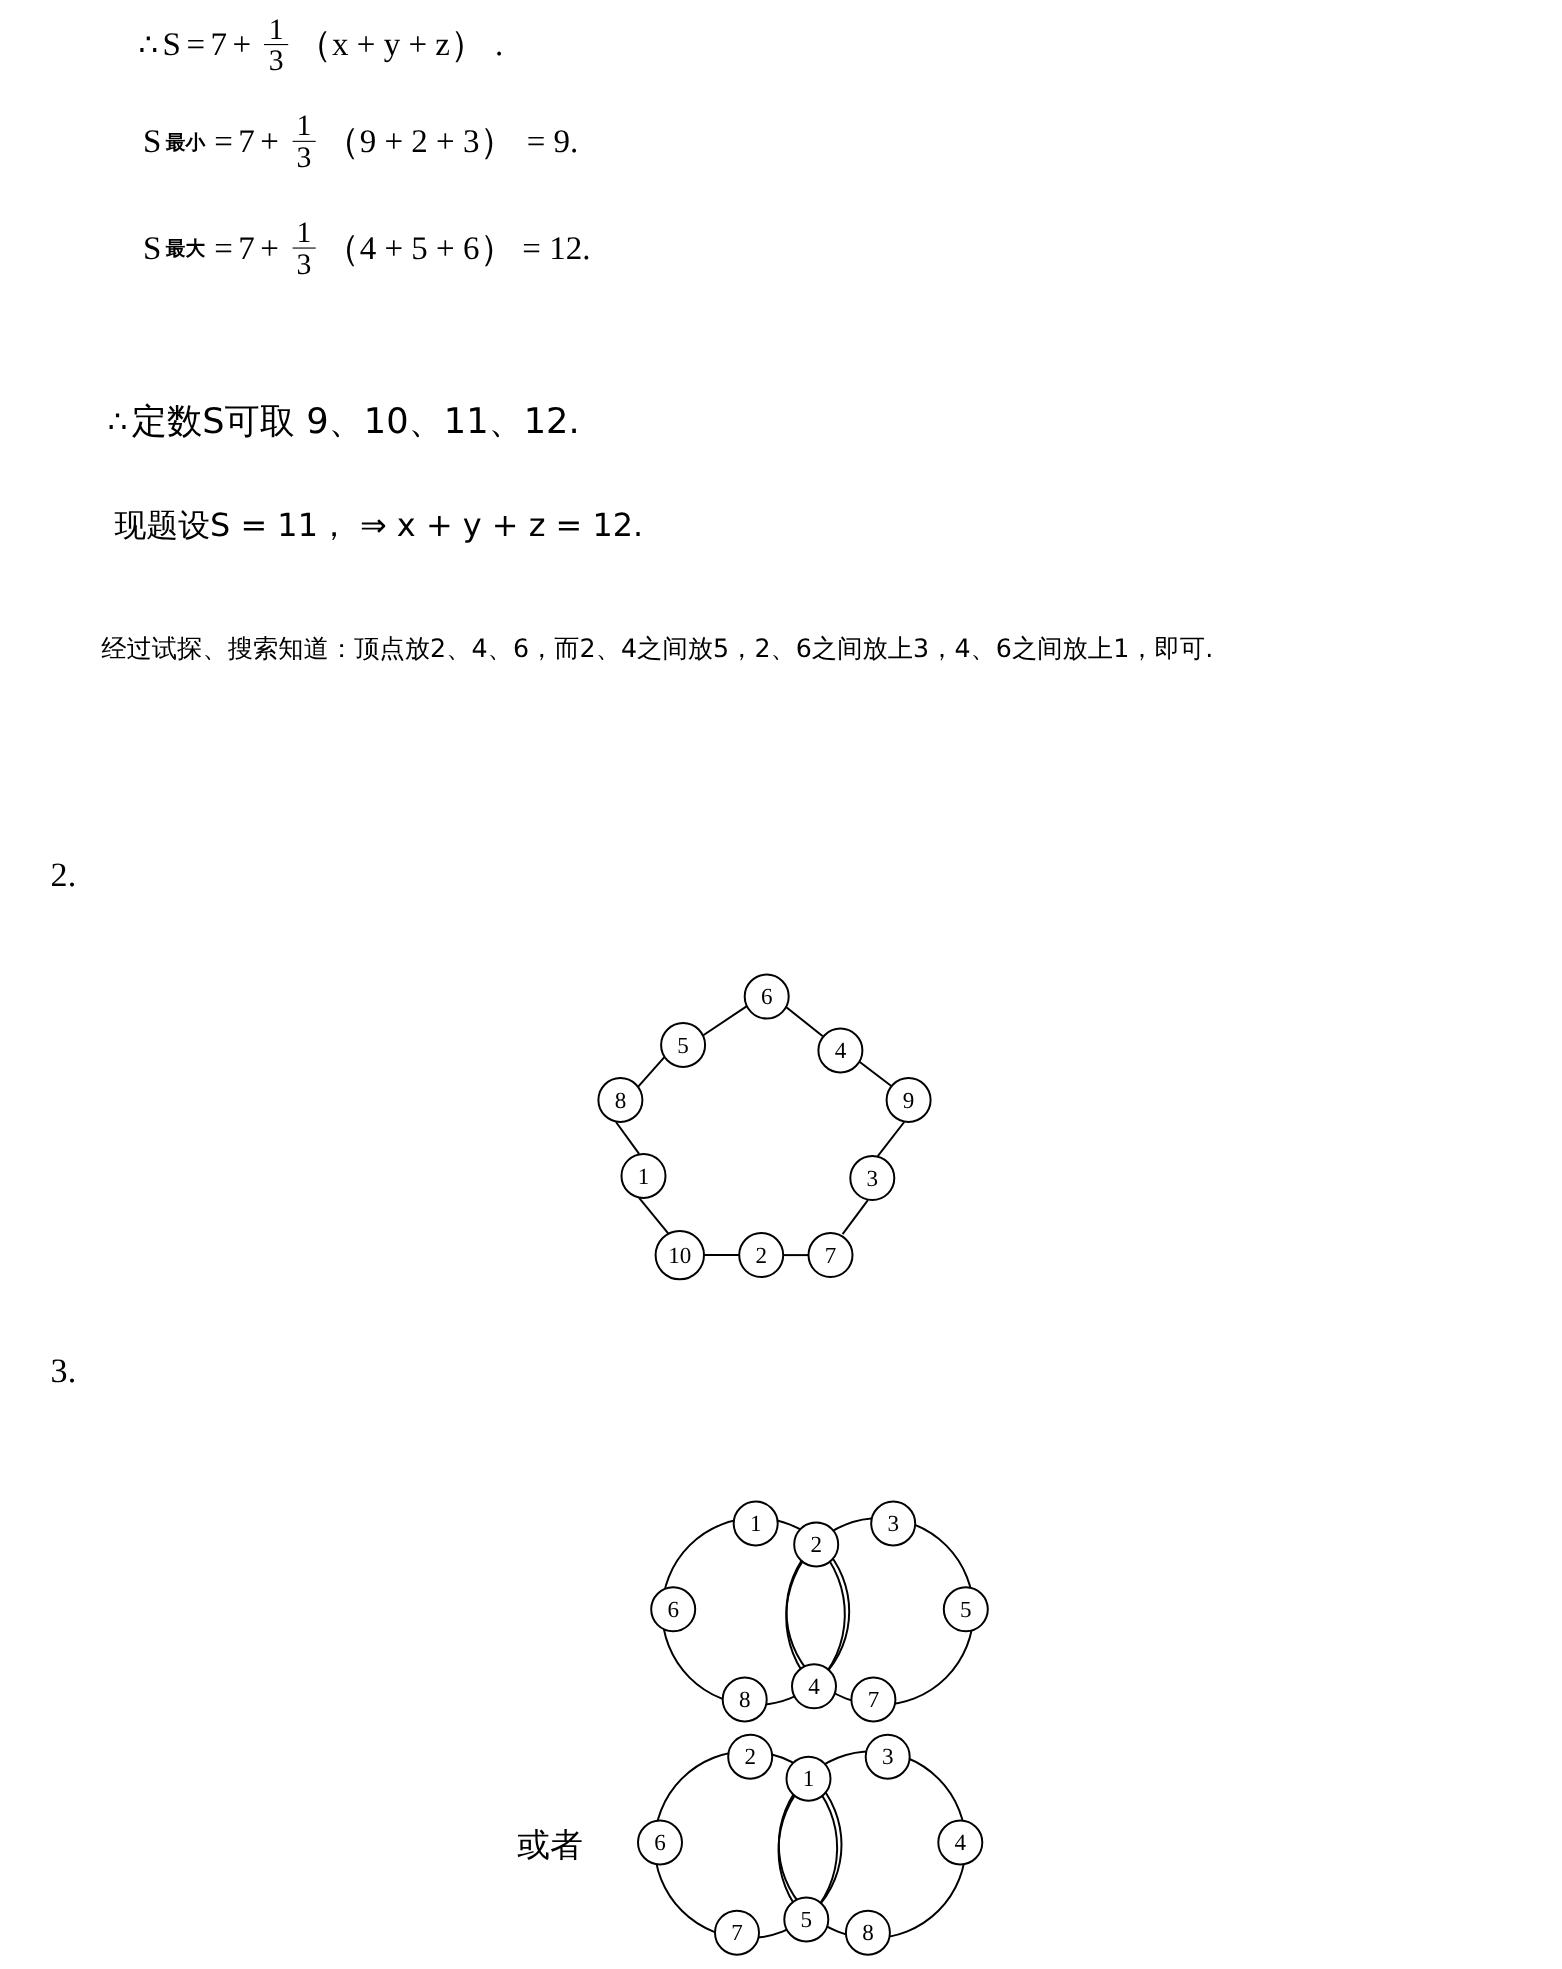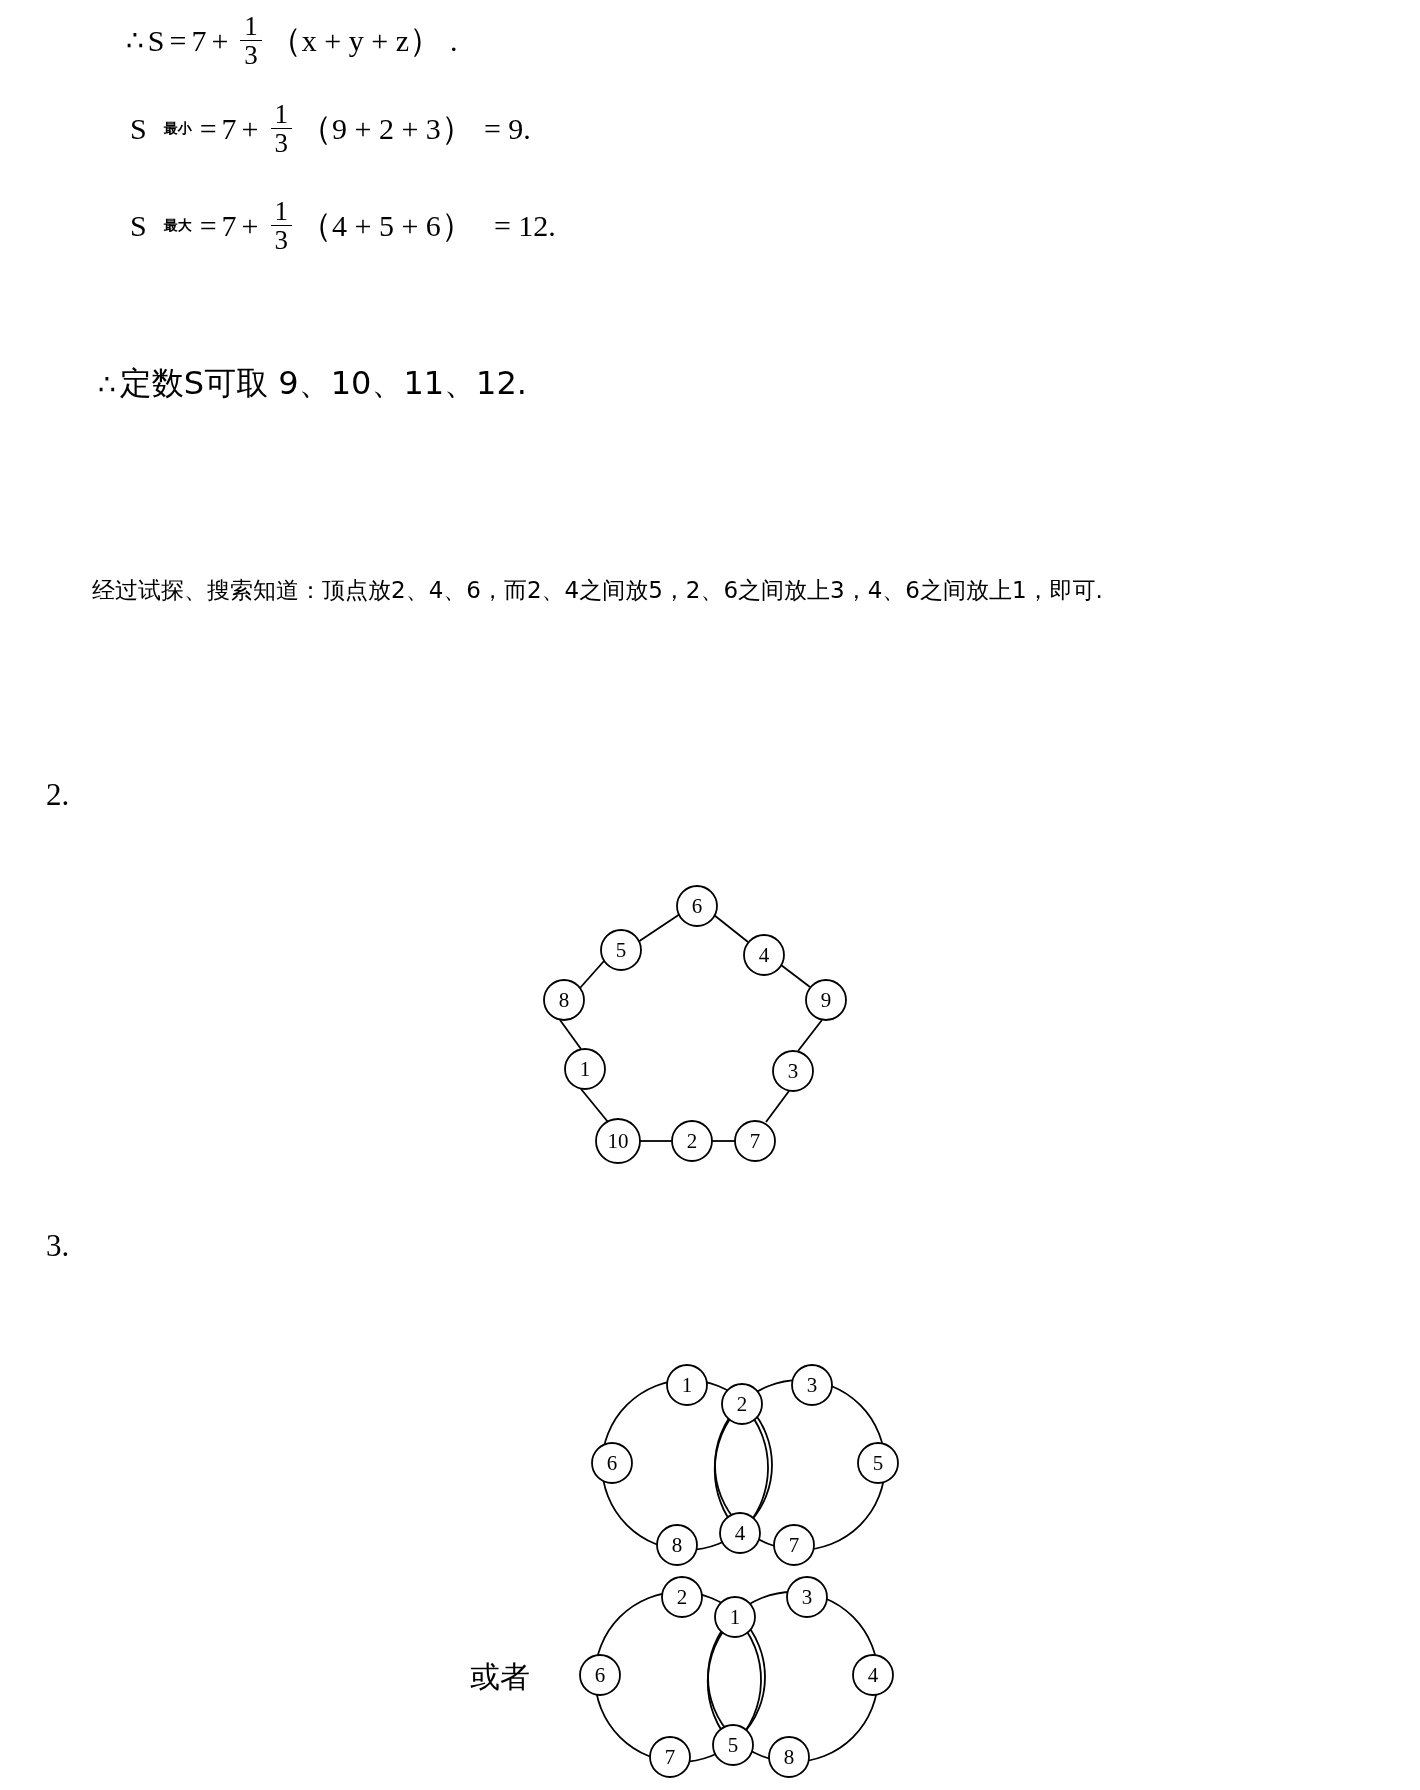--- a/index.html
+++ b/index.html
@@ -39,26 +39,26 @@
     flex-direction: column;
     align-items: center;
     vertical-align: middle;
     margin: 0 7px;
     line-height: 1.05;
     font-size: 27px;
   }
   .frac .num { padding: 0 4px; }
   .frac .den { padding: 0 4px; border-top: 1.5px solid #000; }
   .sub {
-    font-size: 14px;
+    font-size: 18px;
     vertical-align: -4px;
     display: inline-block;
     font-family: "Liberation Sans", sans-serif;
     font-weight: bold;
-    margin-left: 17px;
+    margin-left: 4px;
   }
   .paren { font-size: 33px; }
   .op { margin: 0 5px; }
 
   
   .cjk {
     position: absolute;
     font-family: "DejaVu Sans", sans-serif;
     font-size: 29px;
     white-space: nowrap;
@@ -137,28 +137,31 @@
     <span class="op" style="margin-left:8px;">=</span>
     <span>7</span>
     <span class="op">+</span>
     <span class="frac">
       <span class="num">1</span>
       <span class="den">3</span>
     </span>
     <span class="paren">（</span>
     <span>4 + 5 + 6</span>
     <span class="paren">）</span>
-    <span style="margin-left:20px;">= 12.</span>
+    <span style="margin-left:6px;">= 12.</span>
   </div>
 
   <div class="math-line" style="left:98px; top:362px;">
     <span class="therefore">∴</span>
     <span style="font-family:'DejaVu Sans',sans-serif; font-size:32px;">定数S可取  9、10、11、12.</span>
   </div>
 
+  <div class="cjk" style="left:104px; top:458px;">
+    <span>现题设S = 11，  ⇒ x + y + z = 12.</span>
+  </div>
 
   <div class="cjk-wrap" style="left:20px; top:574px;">
     <span style="display:inline-block; width:72px;"></span><span>经过试探、搜索知道：顶点放2、4、6，而2、4之间放5，2、6之间放上3，4、6之间放上1，即可.</span>
   </div>
 
   <div class="item-label" style="left:46px; top:777px;">2.</div>
 
   <div class="figure" style="left:0; top:0;">
     <svg width="1420" height="1300" viewBox="0 0 1420 1300" style="position:absolute; left:0; top:0; pointer-events:none;">
       <g stroke="#000" stroke-width="1.8" fill="none">

